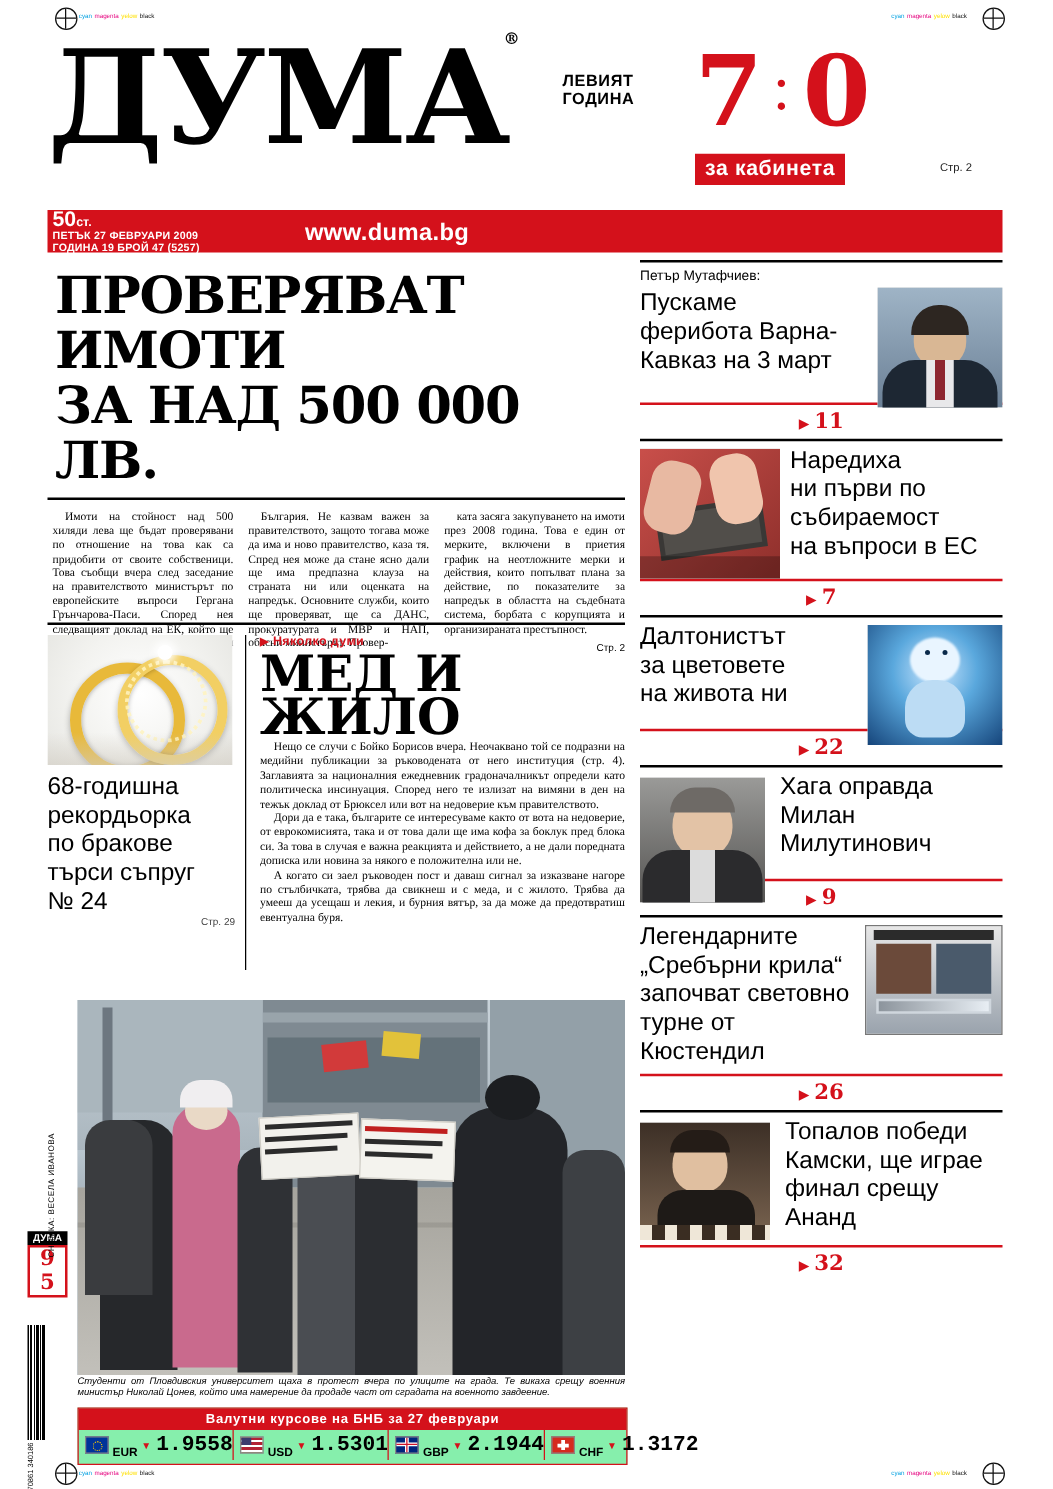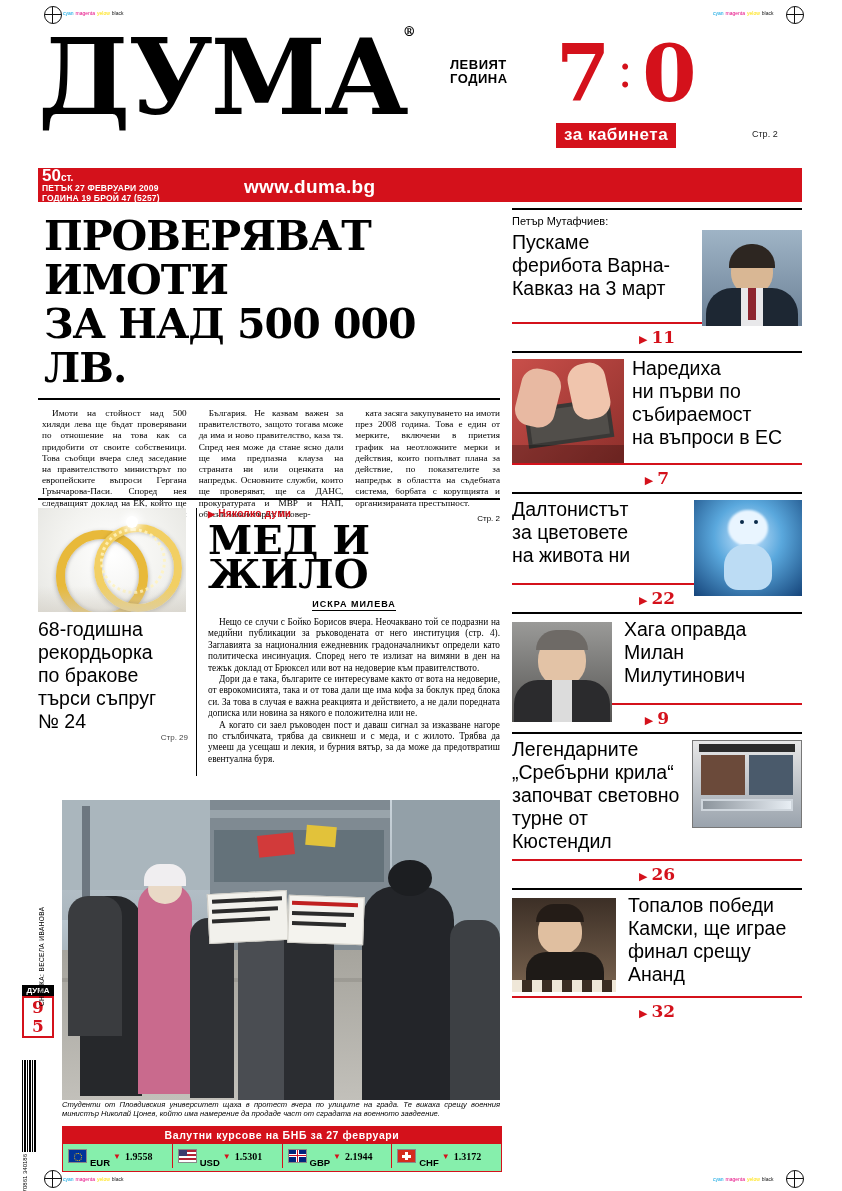--- a/index.html
+++ b/index.html
@@ -126,21 +126,21 @@
   .curtitle{
     background:#d4111b;color:#fff;font-family:"Liberation Sans",sans-serif;font-weight:bold;
     font-size:10.5px;text-align:center;letter-spacing:.6px;padding:2px 0 3px 0;
   }
   .currow{display:flex;height:24px;align-items:center;}
   .curcell{flex:1;display:flex;align-items:center;gap:3px;padding-left:5px;border-left:1px solid #d4111b;height:24px;}
   .curcell:first-child{border-left:none;}
   .curflag{width:17px;height:12px;border:1px solid #888;flex:none;position:relative;overflow:hidden;}
   .curcode{font-family:"Liberation Sans",sans-serif;font-weight:bold;font-size:9.5px;margin-top:12px;}
   .curarr{font-size:8px;}
-  .curval{font-family:Liberation Serif, serif;font-weight:bold;font-size:10px;margin-left:1px;}
+  .curval{font-family:Liberation Mono, monospace;font-weight:bold;font-size:17px;margin-left:1px;}
 
   
   .badge{position:absolute;left:22px;top:985px;width:32px;}
   .badge .bt{background:#000;color:#fff;font-family:"Liberation Sans",sans-serif;font-weight:bold;font-size:8px;text-align:center;padding:1px 0;}
   .badge .bn{border:2px solid #d4111b;color:#d4111b;font-family:"DejaVu Serif",serif;font-weight:bold;font-size:17px;text-align:center;line-height:19px;}
   .barcode{position:absolute;left:22px;top:1060px;width:14px;height:110px;}
   .barcode .bars{width:14px;height:92px;background:repeating-linear-gradient(to right,#000 0 1px,#fff 1px 2px,#000 2px 4px,#fff 4px 5px);}
   .barcode .btext{font-family:"Liberation Sans",sans-serif;font-size:6px;writing-mode:vertical-rl;transform:rotate(180deg);margin-top:2px;}
 
   
@@ -253,23 +253,20 @@
         <div>№ 24</div>
       </div>
       <div class="ringpage">Стр. 29</div>
     </div>
 
     <div class="vline"></div>
 
     <div class="jilo">
       <div class="kicker"><span class="tri">▶</span> <span>Няколко думи</span></div>
       <div class="jilo-title">МЕД И ЖИЛО</div>
-      <div style="text-align:center;">
-        <span class="author">ИСКРА  МИЛЕВА</span>
-      </div>
       <p>Нещо се случи с Бойко Борисов вчера. Неочаквано той се подразни на медийни публикации за ръководената от него институция (стр. 4). Заглавията за националния ежедневник градоначалникът определи като политическа инсинуация. Според него те излизат на вимяни в ден на тежък доклад от Брюксел или вот на недоверие към правителството.</p>
       <p>Дори да е така, българите се интересуваме както от вота на недоверие, от еврокомисията, така и от това дали ще има кофа за боклук пред блока си. За това в случая е важна реакцията и действието, а не дали поредната дописка или новина за някого е положителна или не.</p>
       <p>А когато си заел ръководен пост и даваш сигнал за изказване нагоре по стълбичката, трябва да свикнеш и с меда, и с жилото. Трябва да умееш да усещаш и лекия, и бурния вятър, за да може да предотвратиш евентуална буря.</p>
     </div>
   </div>
 
   <div class="badge">
     <div class="bt">ДУМА</div>
     <div class="bn">
       <div>9</div>

